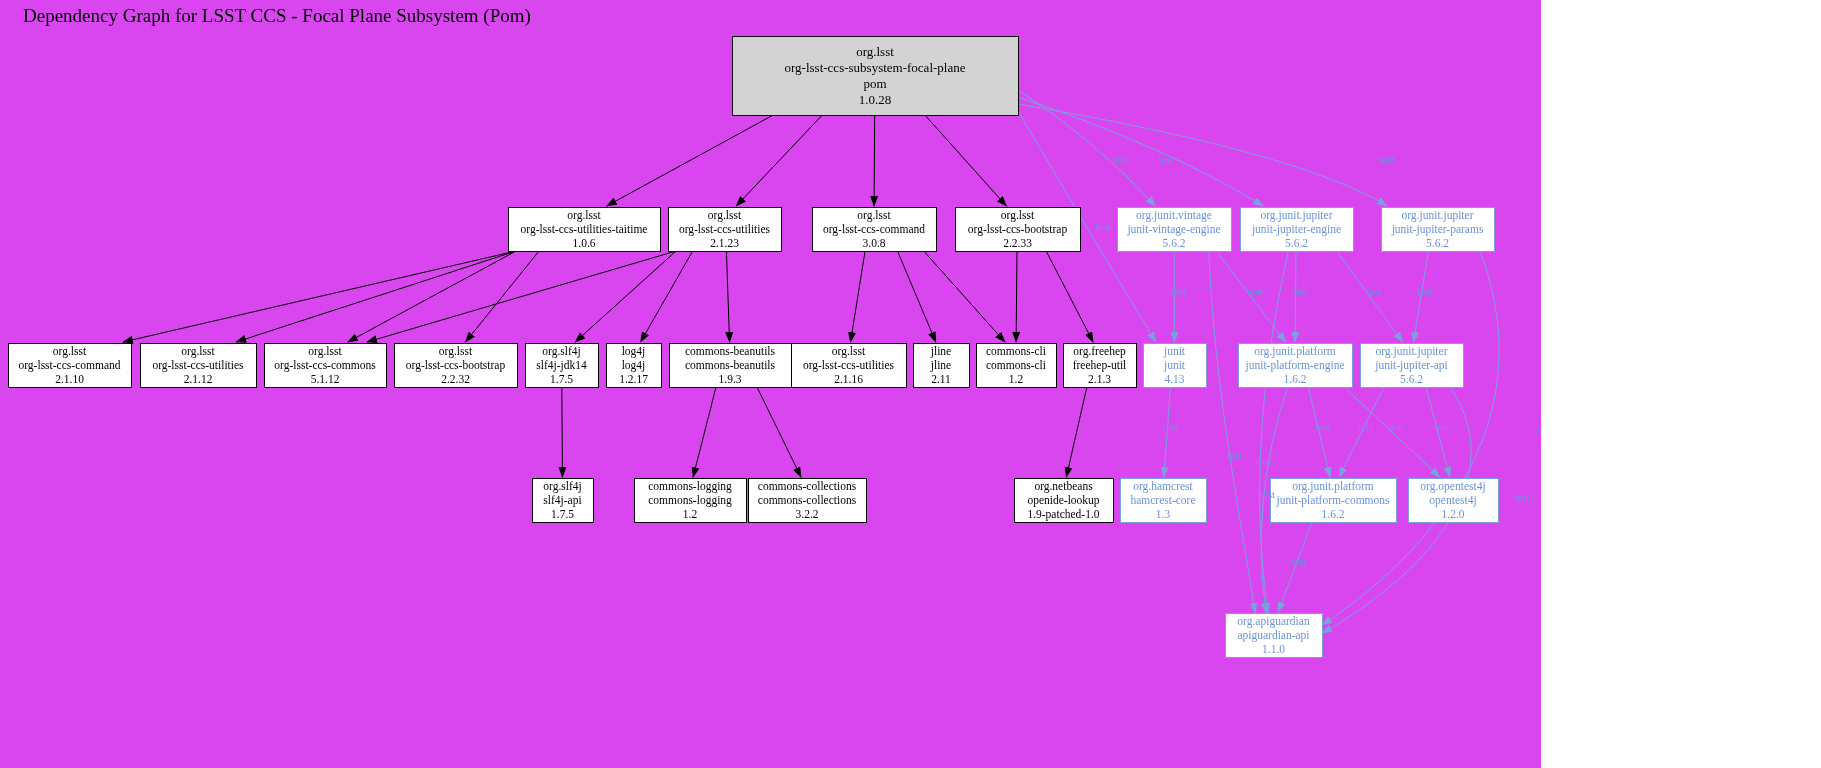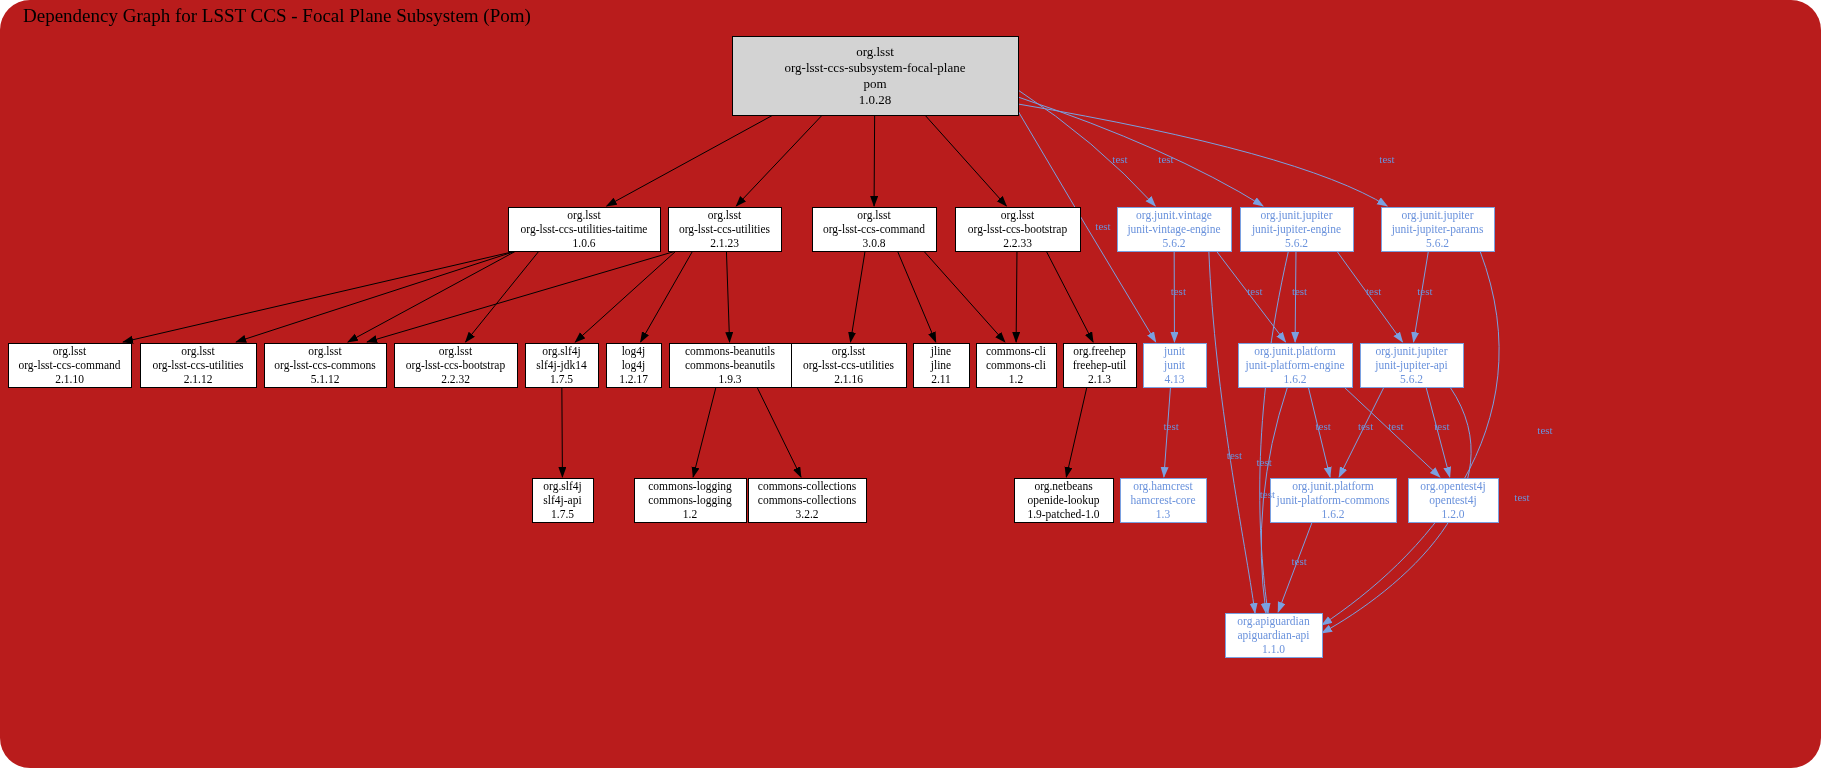--- a/index.html
+++ b/index.html
@@ -1,17 +1,17 @@
 <!DOCTYPE html>
 <html><head>
 <meta charset="utf-8">
 <style>
   html,body{margin:0;padding:0;background:#ffffff;}
-  #stage{position:relative;width:1821px;height:768px;background:#b91c1c;
-         font-family:"Liberation Serif", serif;overflow:hidden;border-radius:30px;}
+  #stage{position:relative;width:1541px;height:768px;background:#d946ef;
+         font-family:"Liberation Serif", serif;overflow:hidden;}
   #title{position:absolute;left:23px;top:5px;font-size:19px;color:#000;z-index:2;}
   #graph{position:absolute;left:0;top:0;z-index:1;}
   text{font-family:"Liberation Serif", serif;}
 </style>
 </head>
 <body>
 
 <div id="stage">
   <div id="title">Dependency Graph for LSST CCS - Focal Plane Subsystem (Pom)</div>
   <svg id="graph" width="1821" height="768" viewBox="0 0 1821 768" xmlns="http://www.w3.org/2000/svg">

